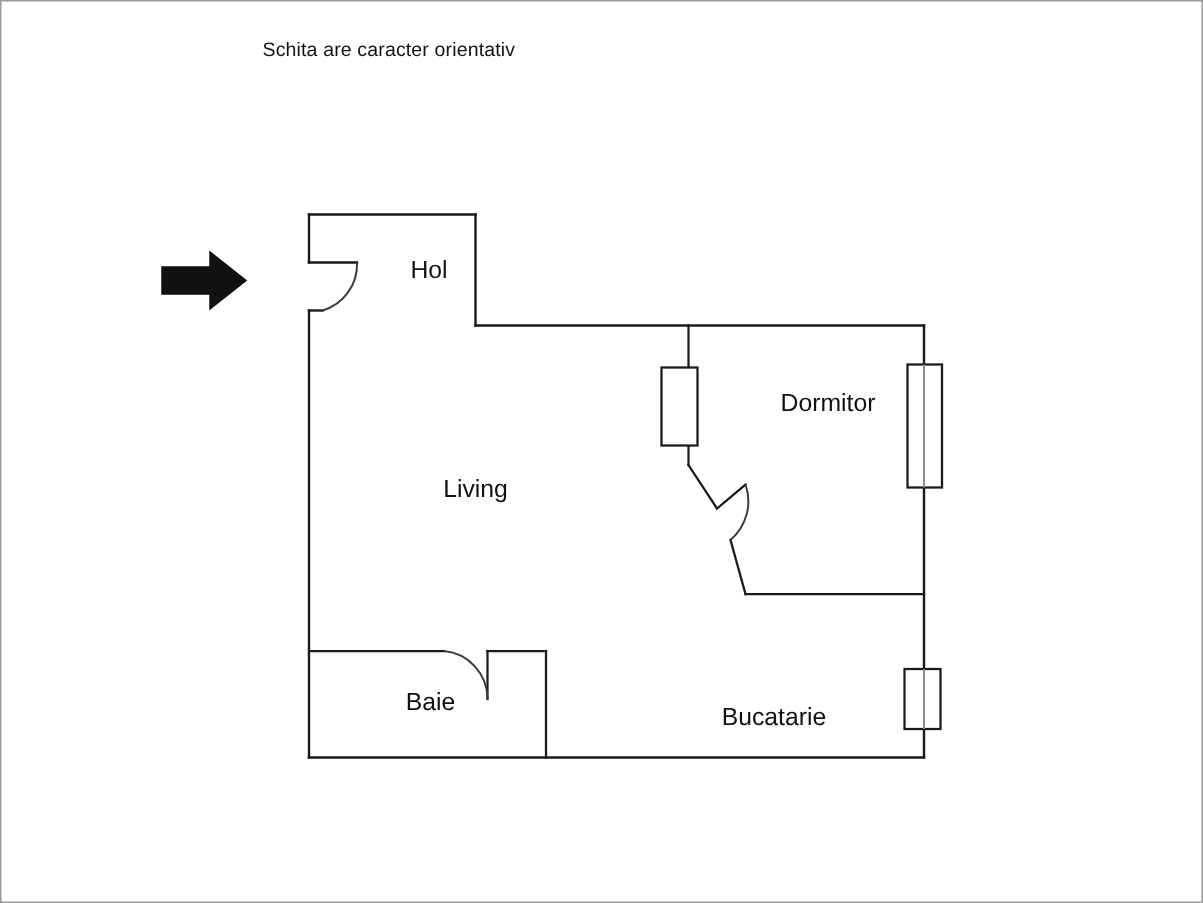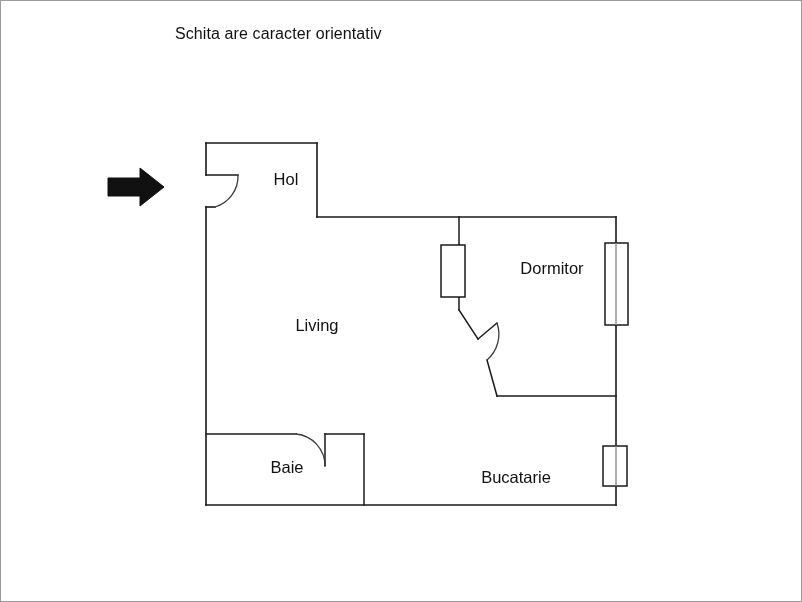--- a/index.html
+++ b/index.html
@@ -25,21 +25,21 @@
     width: 802px;
     height: 602px;
     box-sizing: border-box;
     border: 1px solid #9a9a9a;
     pointer-events: none;
   }
   #plan-title {
     position: absolute;
     left: 175px;
     top: 25px;
-    font-size: 16px;
+    font-size: 13px;
     color: #111111;
     letter-spacing: 0.1px;
     white-space: nowrap;
   }
   #floorplan-svg {
     position: absolute;
     left: 0;
     top: 0;
   }
   .room-label {

